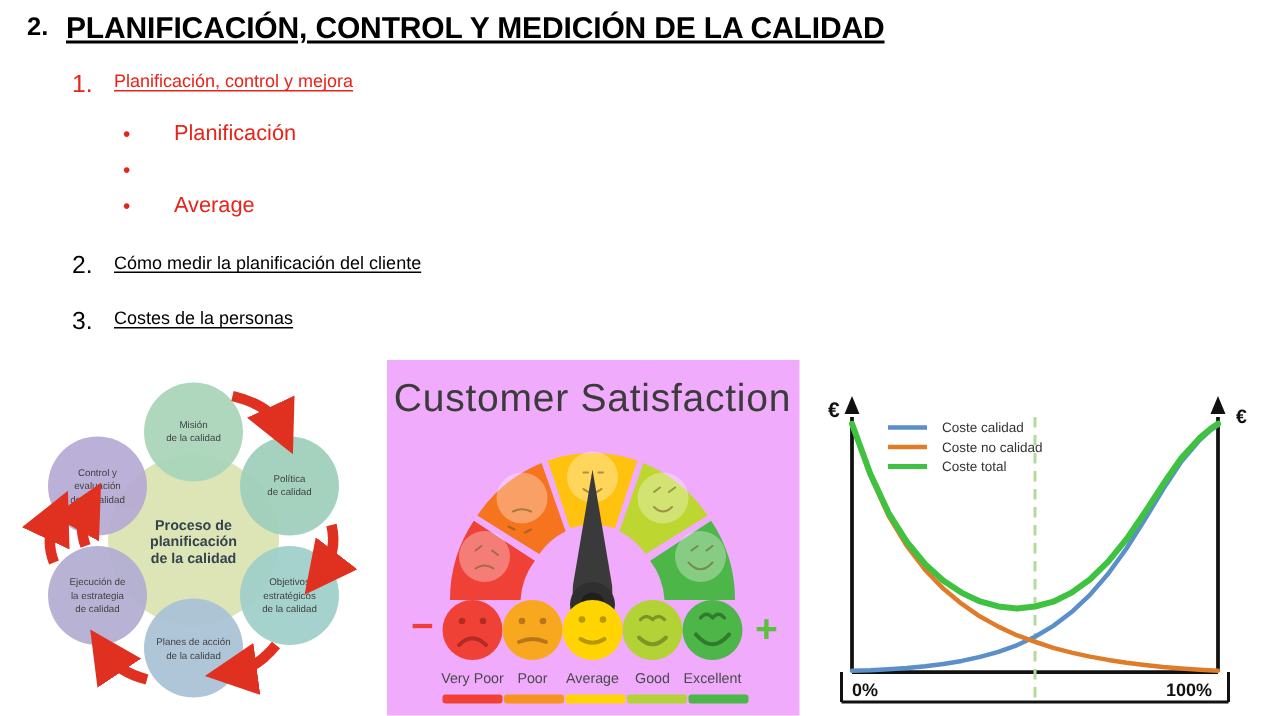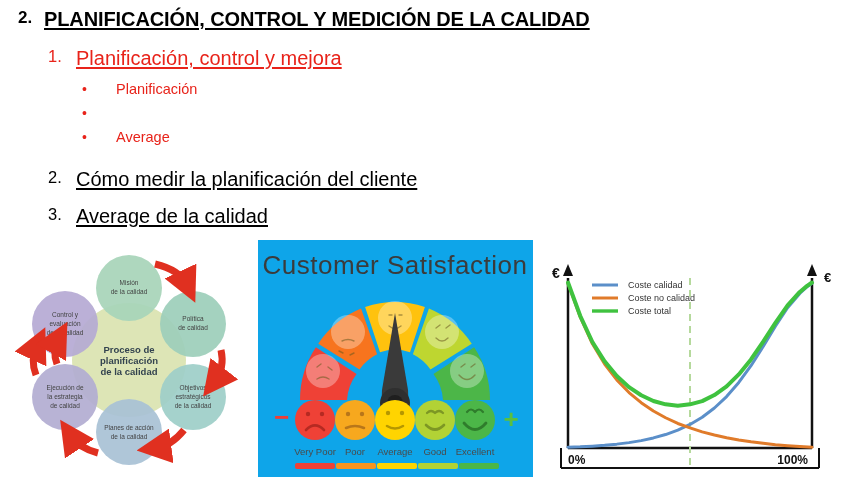--- a/index.html
+++ b/index.html
@@ -23,21 +23,21 @@
     font-weight:bold;font-size:20px;color:#000;
     text-decoration:underline;text-underline-offset:2px;
     white-space:nowrap;letter-spacing:-0.1px;
   }
 
   .lvl2{position:absolute;display:flex;align-items:flex-start;}
   .lvl2 .num{
     font-size:16.5px;width:28px;flex:0 0 28px;text-align:left;
   }
   .lvl2 .txt{
-    font-size:20px;text-decoration:underline;text-underline-offset:2px;
+    font-size:12px;text-decoration:underline;text-underline-offset:2px;
     white-space:nowrap;
   }
   .red .num,.red .txt{color:#e8231a;}
   .blk .num,.blk .txt{color:#000;}
 
   .lvl3{position:absolute;display:flex;align-items:flex-start;color:#e8231a;}
   .lvl3 .bullet{
     width:34px;flex:0 0 34px;font-size:14px;line-height:19px;text-align:left;
   }
   .lvl3 .txt{font-size:14.5px;line-height:19px;white-space:nowrap;}
@@ -45,21 +45,21 @@
   
   #gfx{position:absolute;left:0;top:240px;width:848px;height:237px;}
 
   .panel{position:absolute;top:0;height:237px;}
 
   
   #circle-diagram{left:14px;width:230px;text-decoration:underline;}
   #circle-diagram svg{display:block;}
 
   
-  #satisfaction{left:258px;width:275px;background:#0ea5e9;}
+  #satisfaction{left:258px;width:275px;background:#f0abfc;}
   #satisfaction svg{display:block;}
 
   
   #cost-chart{left:540px;width:308px;}
   #cost-chart svg{display:block;}
 </style>
 </head>
 <body>
 
 <div id="outline">
@@ -86,21 +86,21 @@
     <span class="txt">Average</span>
   </div>
 
   <div class="lvl2 blk" style="left:48px;top:168px;">
     <span class="num">2.</span>
     <span class="txt">Cómo medir la planificación del cliente</span>
   </div>
 
   <div class="lvl2 blk" style="left:48px;top:205px;">
     <span class="num">3.</span>
-    <span class="txt">Average de la calidad</span>
+    <span class="txt">Costes de la personas</span>
   </div>
 
 </div>
 
 <div id="gfx">
 
   <div class="panel" id="circle-diagram">
     <svg width="230" height="237" viewBox="0 0 230 237" xmlns="http://www.w3.org/2000/svg">
       <defs>
         <marker id="rw" markerWidth="5" markerHeight="5" refX="2.2" refY="2.5" orient="auto">

